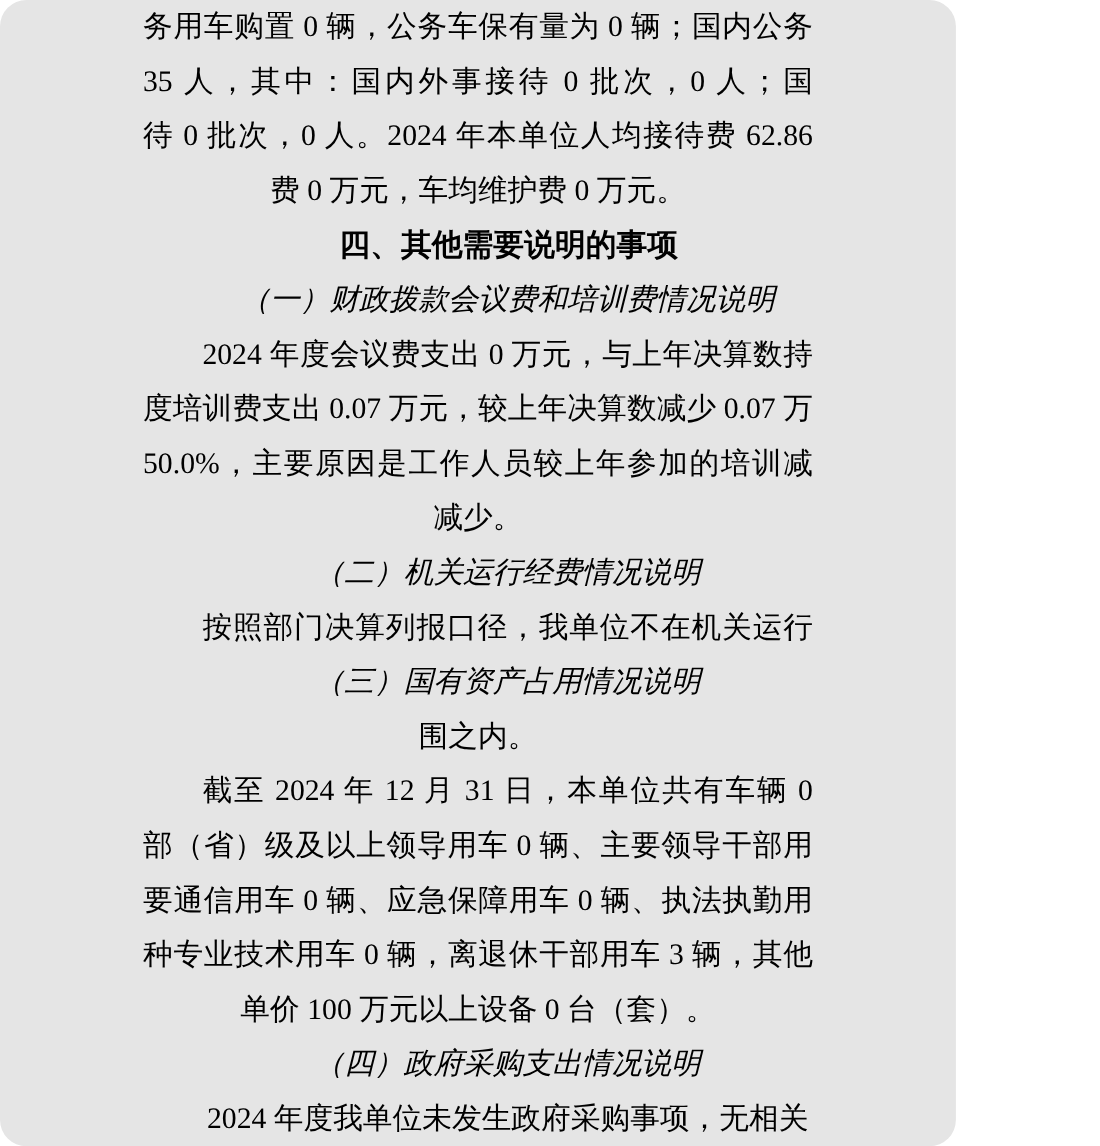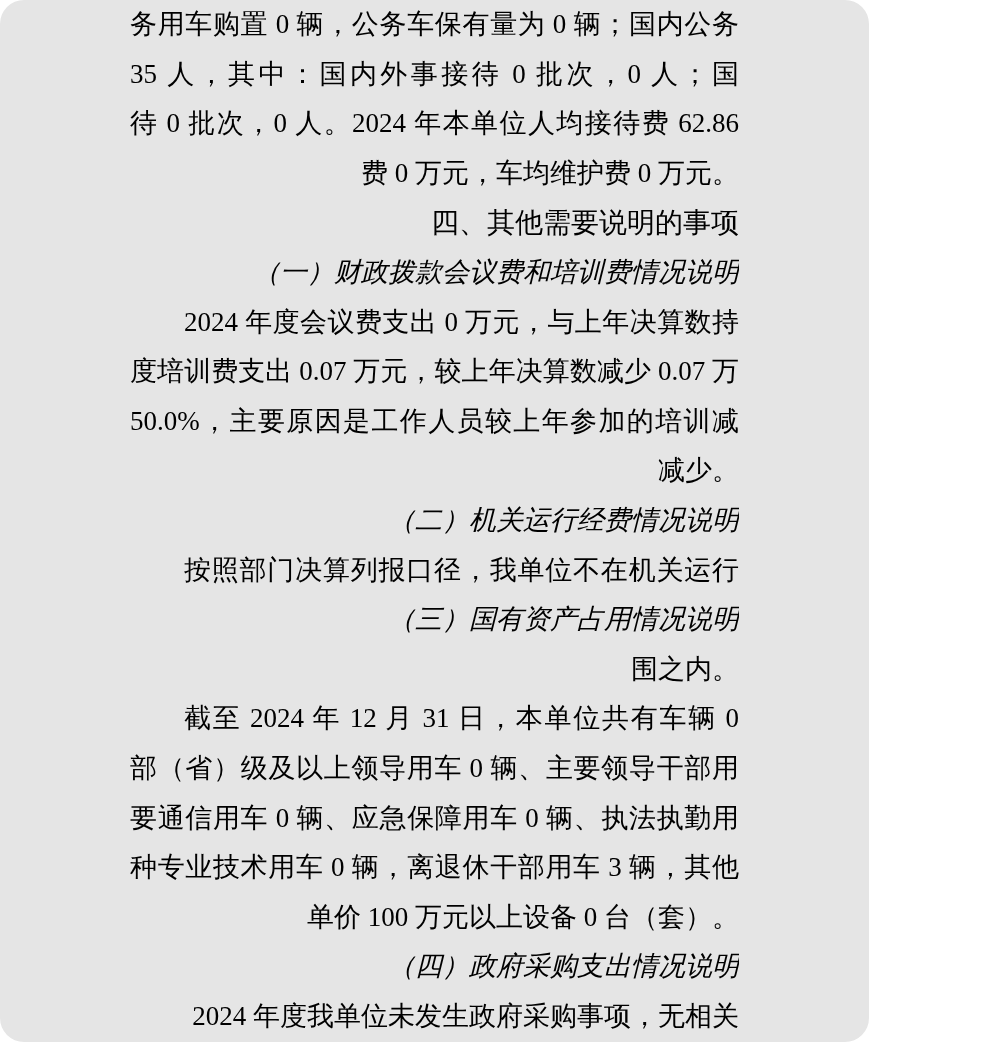--- a/index.html
+++ b/index.html
@@ -20,32 +20,32 @@
     background: #e5e5e5;
     border-radius: 24px;
   }
   .line {
     height: 49.6px;
     line-height: 49.6px;
     font-size: 27px;
     color: #000000;
     font-family: "Liberation Serif", "DejaVu Serif", serif;
     overflow: hidden;
-    text-align: right;
+    text-align: center;
   }
   .line.justify {
     text-align: justify;
     text-align-last: justify;
   }
   .line.indent {
     text-indent: 2em;
   }
   .line.heading {
     font-family: "Liberation Sans", "DejaVu Sans", sans-serif;
-    font-weight: 400;
+    font-weight: 700;
     font-size: 28px;
   }
   .line.subheading {
     font-family: "Liberation Serif", "DejaVu Serif", serif;
     font-weight: 400;
     font-style: italic;
   }
 </style>
 </head>
 <body>

